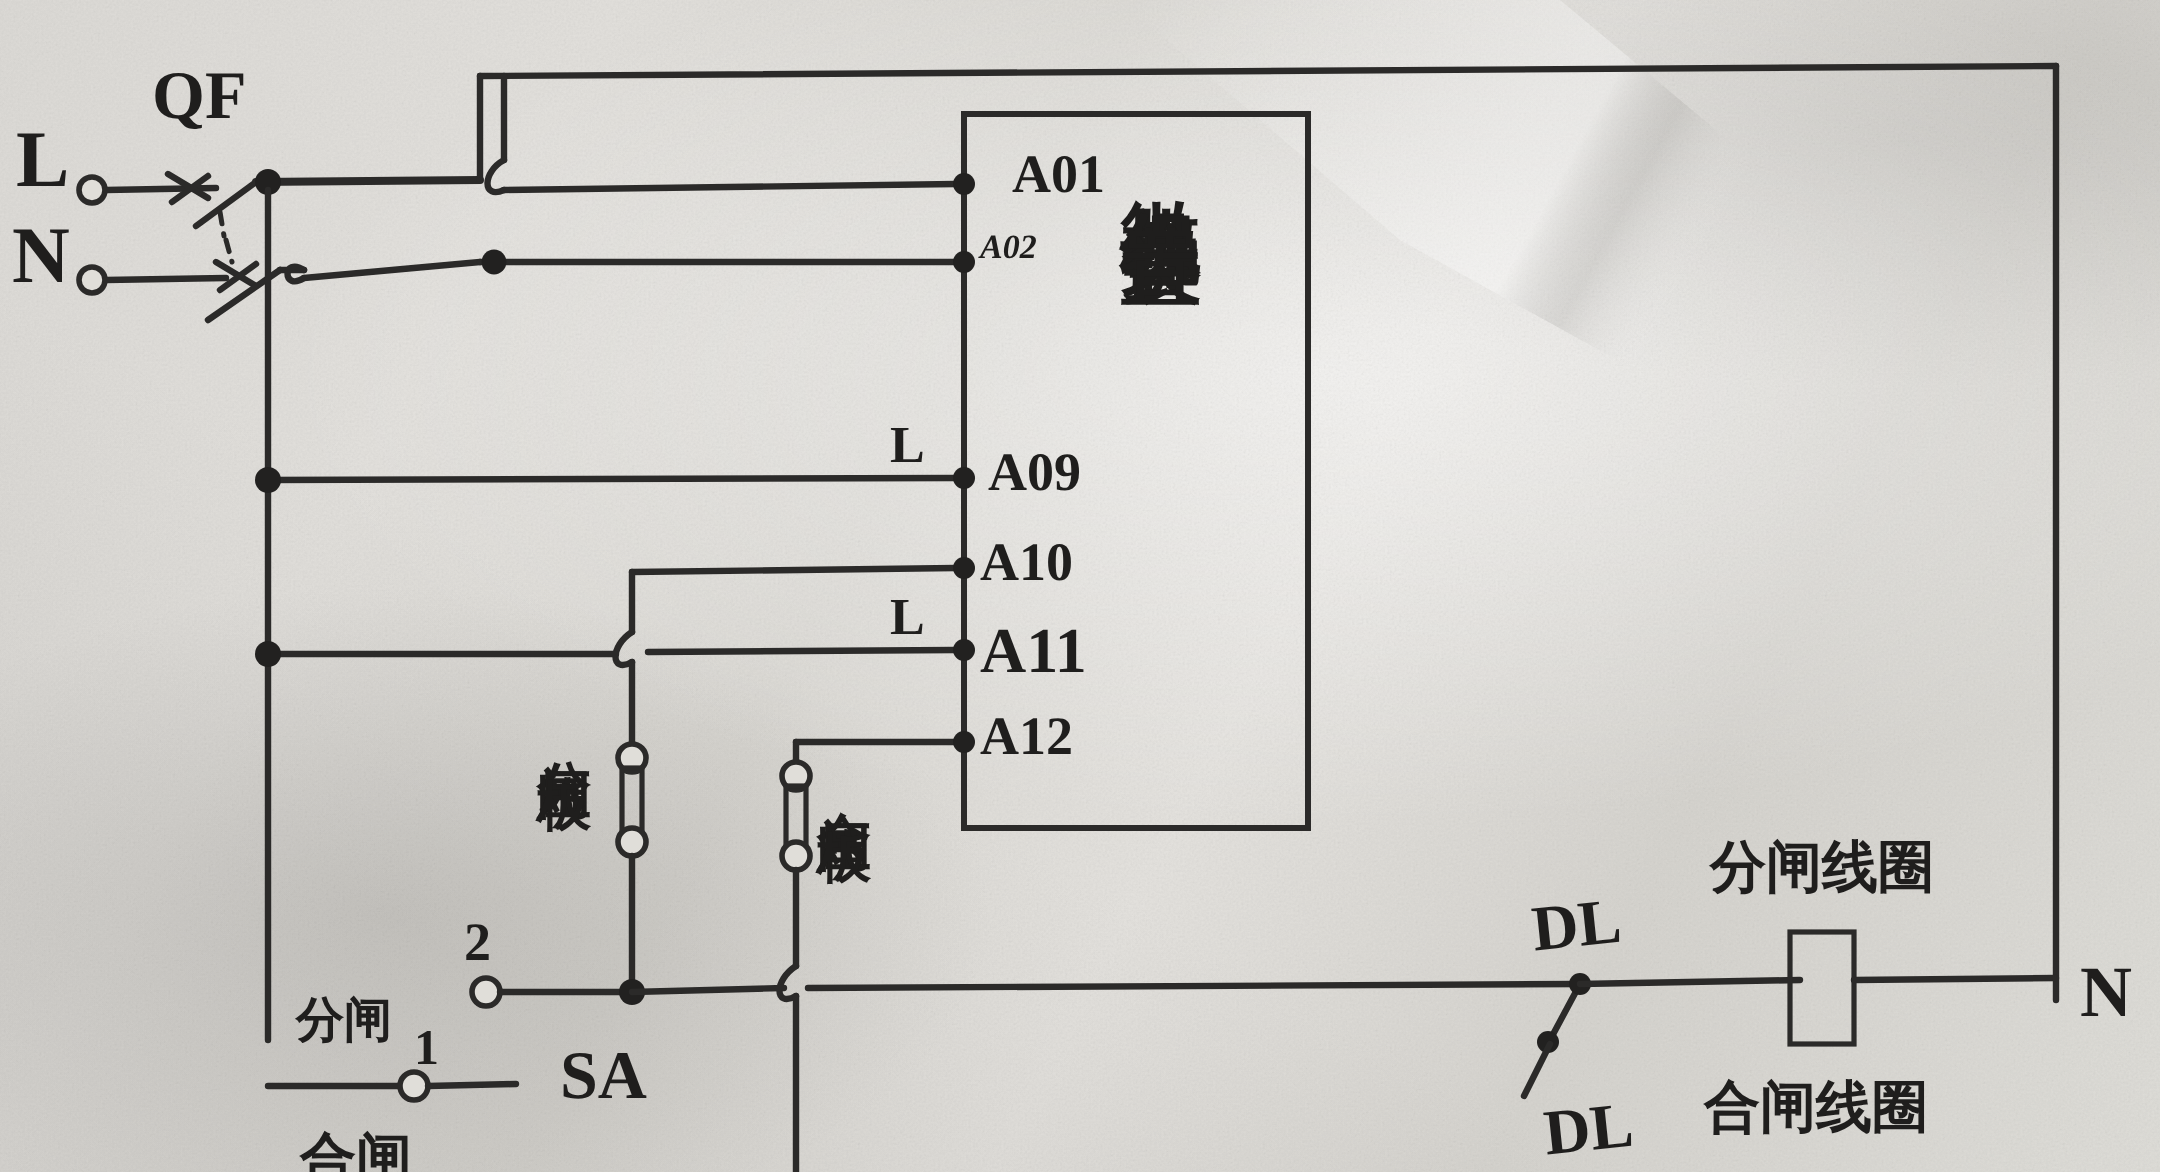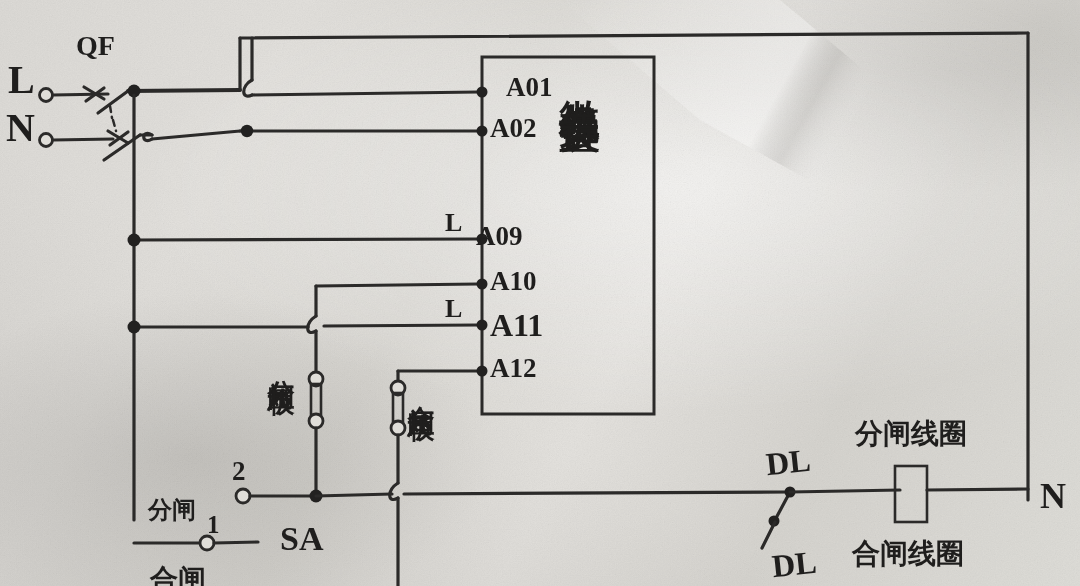--- a/index.html
+++ b/index.html
@@ -152,36 +152,36 @@
       <path class="ink w2" d="M927,490 L1028,489"></path>
 
       <path class="ink w2" d="M775,522 L762,548"></path>
       <path class="ink w2" d="M398,560 L700,560" opacity="0"></path>
 
     </svg>
   </div>
 
   <div class="lbl lat" style="left:8px;top:60px;font-size:40px;">L</div>
   <div class="lbl lat" style="left:6px;top:108px;font-size:40px;">N</div>
-  <div class="lbl lat" style="left:76px;top:32px;font-size:28px;">QF</div>
+  <div class="lbl lat" style="left:76px;top:32px;font-size:34px;">QF</div>
   <div class="lbl lat" style="left:1040px;top:478px;font-size:36px;">N</div>
 
   <svg class="draw blur" viewBox="0 0 1080 586" style="pointer-events:none;">
     <rect x="482" y="57" width="172" height="357" class="boxln" style="stroke-width:3;"></rect>
     <circle class="dot" cx="482" cy="92" r="5.5"></circle>
     <circle class="dot" cx="482" cy="131" r="5.5"></circle>
     <circle class="dot" cx="482" cy="239" r="5.5"></circle>
     <circle class="dot" cx="482" cy="284" r="5.5"></circle>
     <circle class="dot" cx="482" cy="325" r="5.5"></circle>
     <circle class="dot" cx="482" cy="371" r="5.5"></circle>
   </svg>
 
   <div class="lbl lat" style="left:490px;top:74px;font-size:27px;margin-left:16px;">A01</div>
-  <div class="lbl lat" style="left:490px;top:115px;font-size:27px;">A02</div>
-  <div class="lbl lat" style="left:476px;top:223px;font-size:27px;">A09</div>
+  <div class="lbl lat" style="left:490px;top:115px;font-size:17px;font-style:italic;">A02</div>
+  <div class="lbl lat" style="left:494px;top:223px;font-size:27px;">A09</div>
   <div class="lbl lat" style="left:490px;top:268px;font-size:27px;text-align:right;">A10</div>
   <div class="lbl lat" style="left:490px;top:309px;font-size:32px;">A11</div>
   <div class="lbl lat" style="left:490px;top:355px;font-size:27px;">A12</div>
 
   <div class="lbl lat" style="left:445px;top:210px;font-size:26px;">L</div>
   <div class="lbl lat" style="left:445px;top:296px;font-size:26px;">L</div>
 
   <div class="lbl han vhan" style="left:560px;top:68px;font-size:40px;">微机保护装置</div>
 
   <div class="lbl han vhan" style="left:268px;top:358px;font-size:27px;">分闸压板</div>

